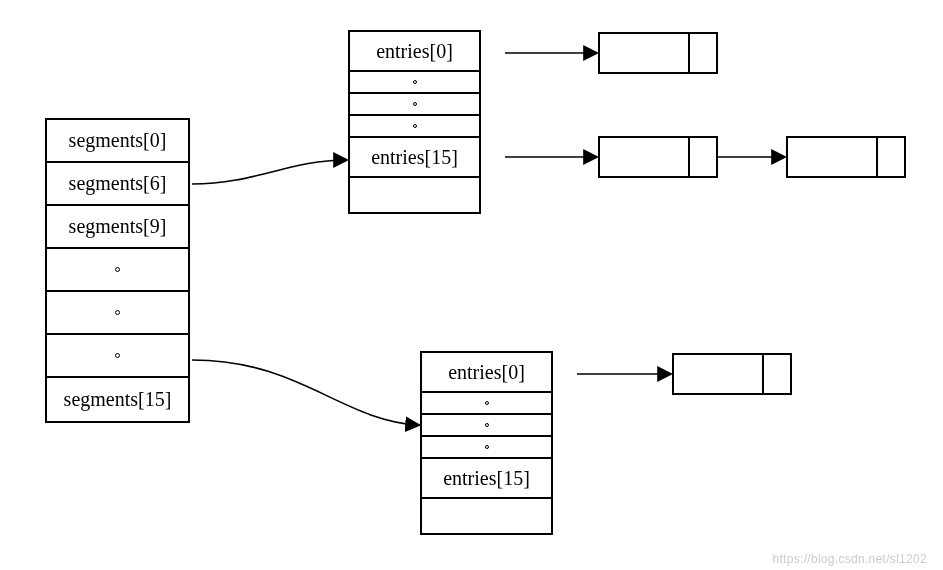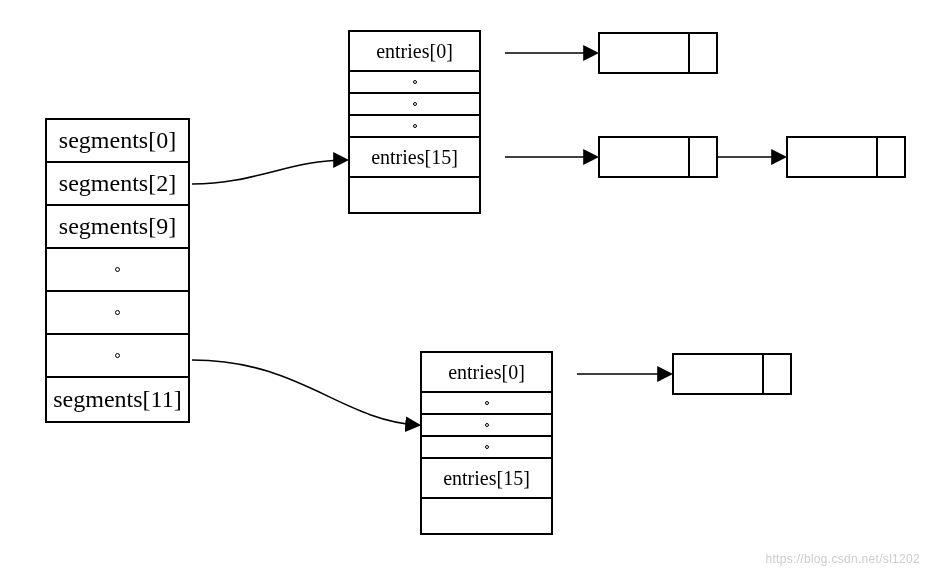--- a/index.html
+++ b/index.html
@@ -7,62 +7,62 @@
       width: 943px;
       height: 570px;
       position: relative;
       font-family: "Times New Roman", Times, serif;
       background: #fff;
     }
     .container { position: absolute; left: 0; top: 0; width: 943px; height: 570px; }
 
     
     .segments { position: absolute; left: 45px; top: 118px; width: 145px; border: 2px solid #000; }
-    .seg-row { height: 43px; border-bottom: 2px solid #000; display:flex; align-items:center; justify-content:center; font-size: 24px; font-family: Liberation Serif, serif; }
+    .seg-row { height: 43px; border-bottom: 2px solid #000; display:flex; align-items:center; justify-content:center; font-size: 20px; font-family: Liberation Serif, serif; }
     .seg-row:last-child { border-bottom: none; }
     .seg-dot { height: 43px; border-bottom: 2px solid #000; display:flex; align-items:center; justify-content:center; }
     .seg-dot .dot { width: 5px; height: 5px; border:1.5px solid #000; border-radius:50%; }
 
     
     .entries { position: absolute; width: 133px; border: 2px solid #000; }
     .ent-row { height: 40px; border-bottom: 2px solid #000; display:flex; align-items:center; justify-content:center; font-size: 20px; }
     .ent-small { height: 22px; border-bottom: 2px solid #000; display:flex; align-items:center; justify-content:center; }
     .ent-small .dot { width: 4px; height: 4px; border:1.2px solid #000; border-radius:50%; }
     .ent-row:last-child, .ent-small:last-child { border-bottom:none; }
     .ent-blank { height: 34px; }
 
     
     .node { position:absolute; width:120px; height:42px; border:2px solid #000; display:flex; }
     .node .left { flex: 0 0 78%; border-right:2px solid #000; }
     .node .right { flex: 1; }
 
     
-    .watermark { position:absolute; right:23px; bottom:4px; font-family: Arial, sans-serif; font-size:12px; color:#ccc; letter-spacing:0.3px; }
+    .watermark { position:absolute; right:16px; bottom:4px; font-family: Arial, sans-serif; font-size:12px; color:#ccc; letter-spacing:0.3px; }
 
     svg.arrows { position:absolute; left:0; top:0; width:943px; height:570px; pointer-events:none; }
   </style>
 </head>
 <body>
 
 <div class="container">
 
   <div class="segments">
     <div class="seg-row">segments[0]</div>
-    <div class="seg-row">segments[2]</div>
+    <div class="seg-row">segments[6]</div>
     <div class="seg-row">segments[9]</div>
     <div class="seg-dot">
         <span class="dot"></span>
       </div>
     <div class="seg-dot">
         <span class="dot"></span>
       </div>
     <div class="seg-dot">
         <span class="dot"></span>
       </div>
-    <div class="seg-row">segments[11]</div>
+    <div class="seg-row">segments[15]</div>
   </div>
 
   <div class="entries" style="left:348px; top:30px;">
     <div class="ent-row">entries[0]</div>
     <div class="ent-small">
         <span class="dot"></span>
       </div>
     <div class="ent-small">
         <span class="dot"></span>
       </div>

